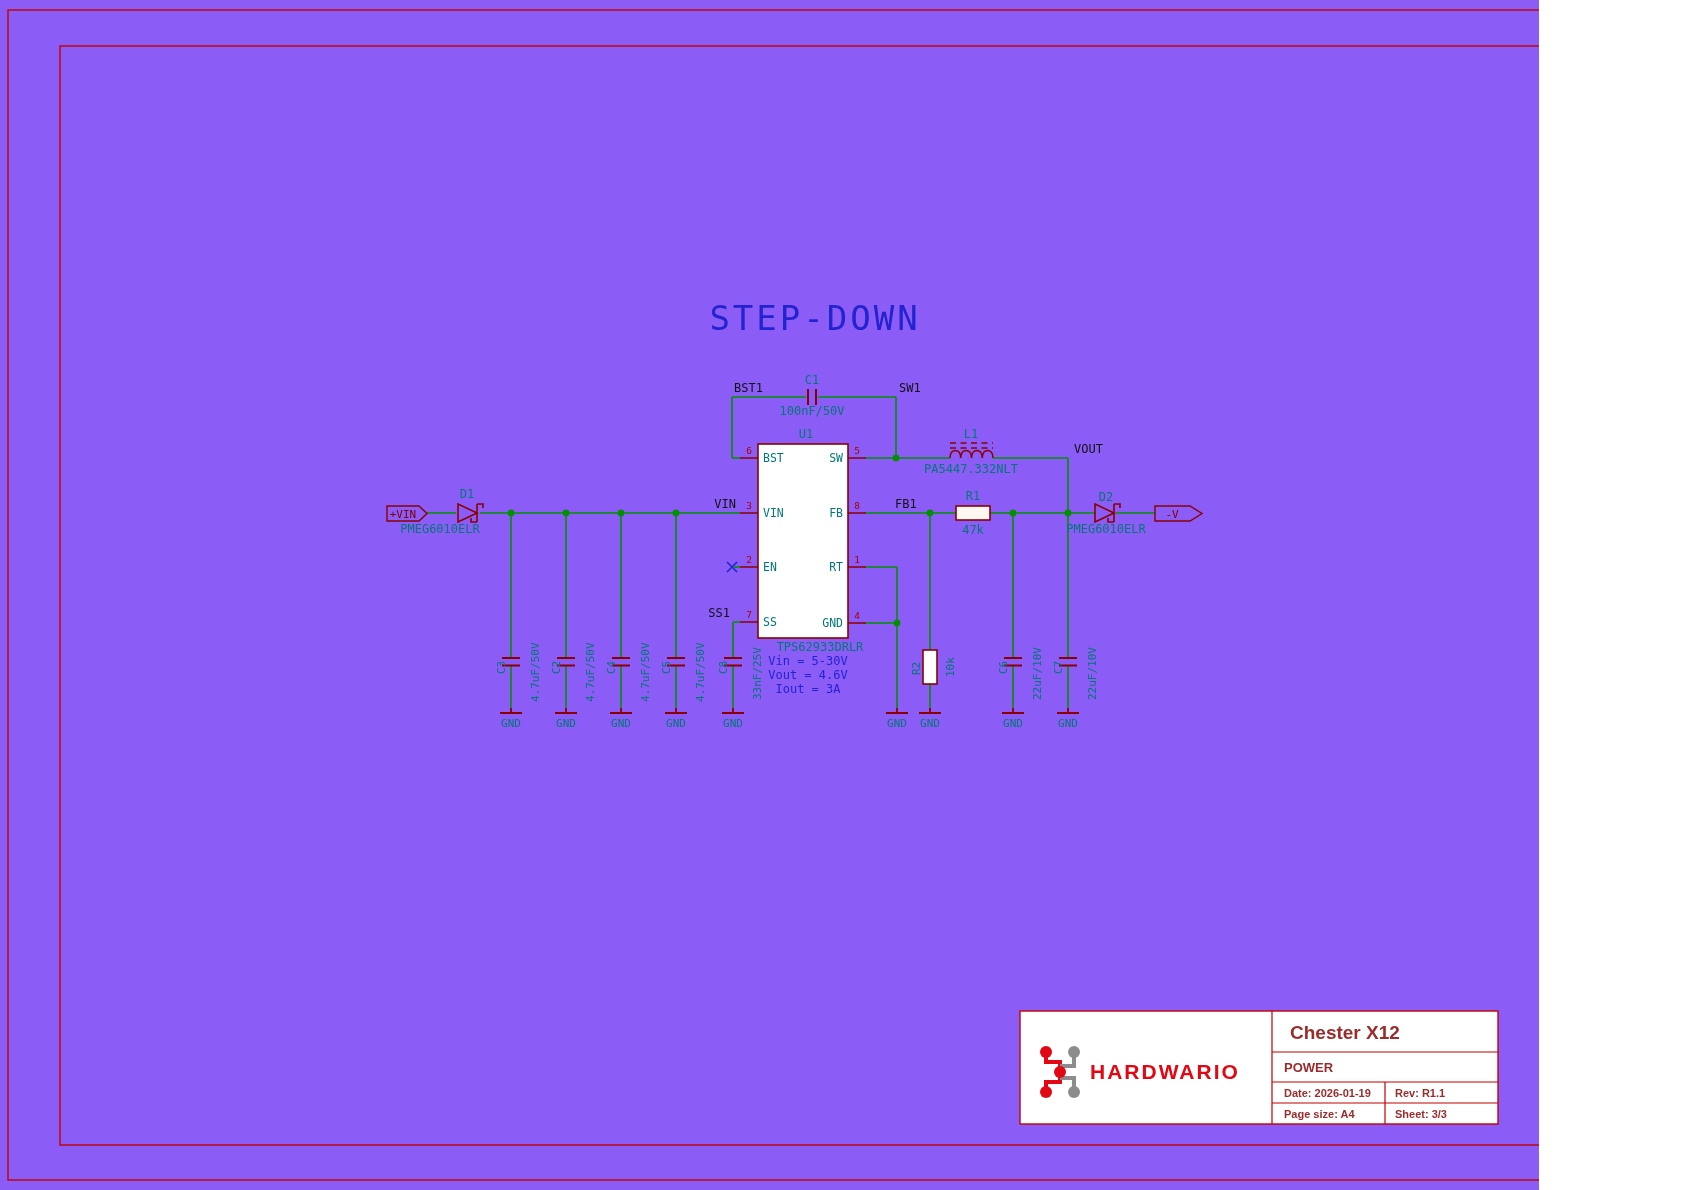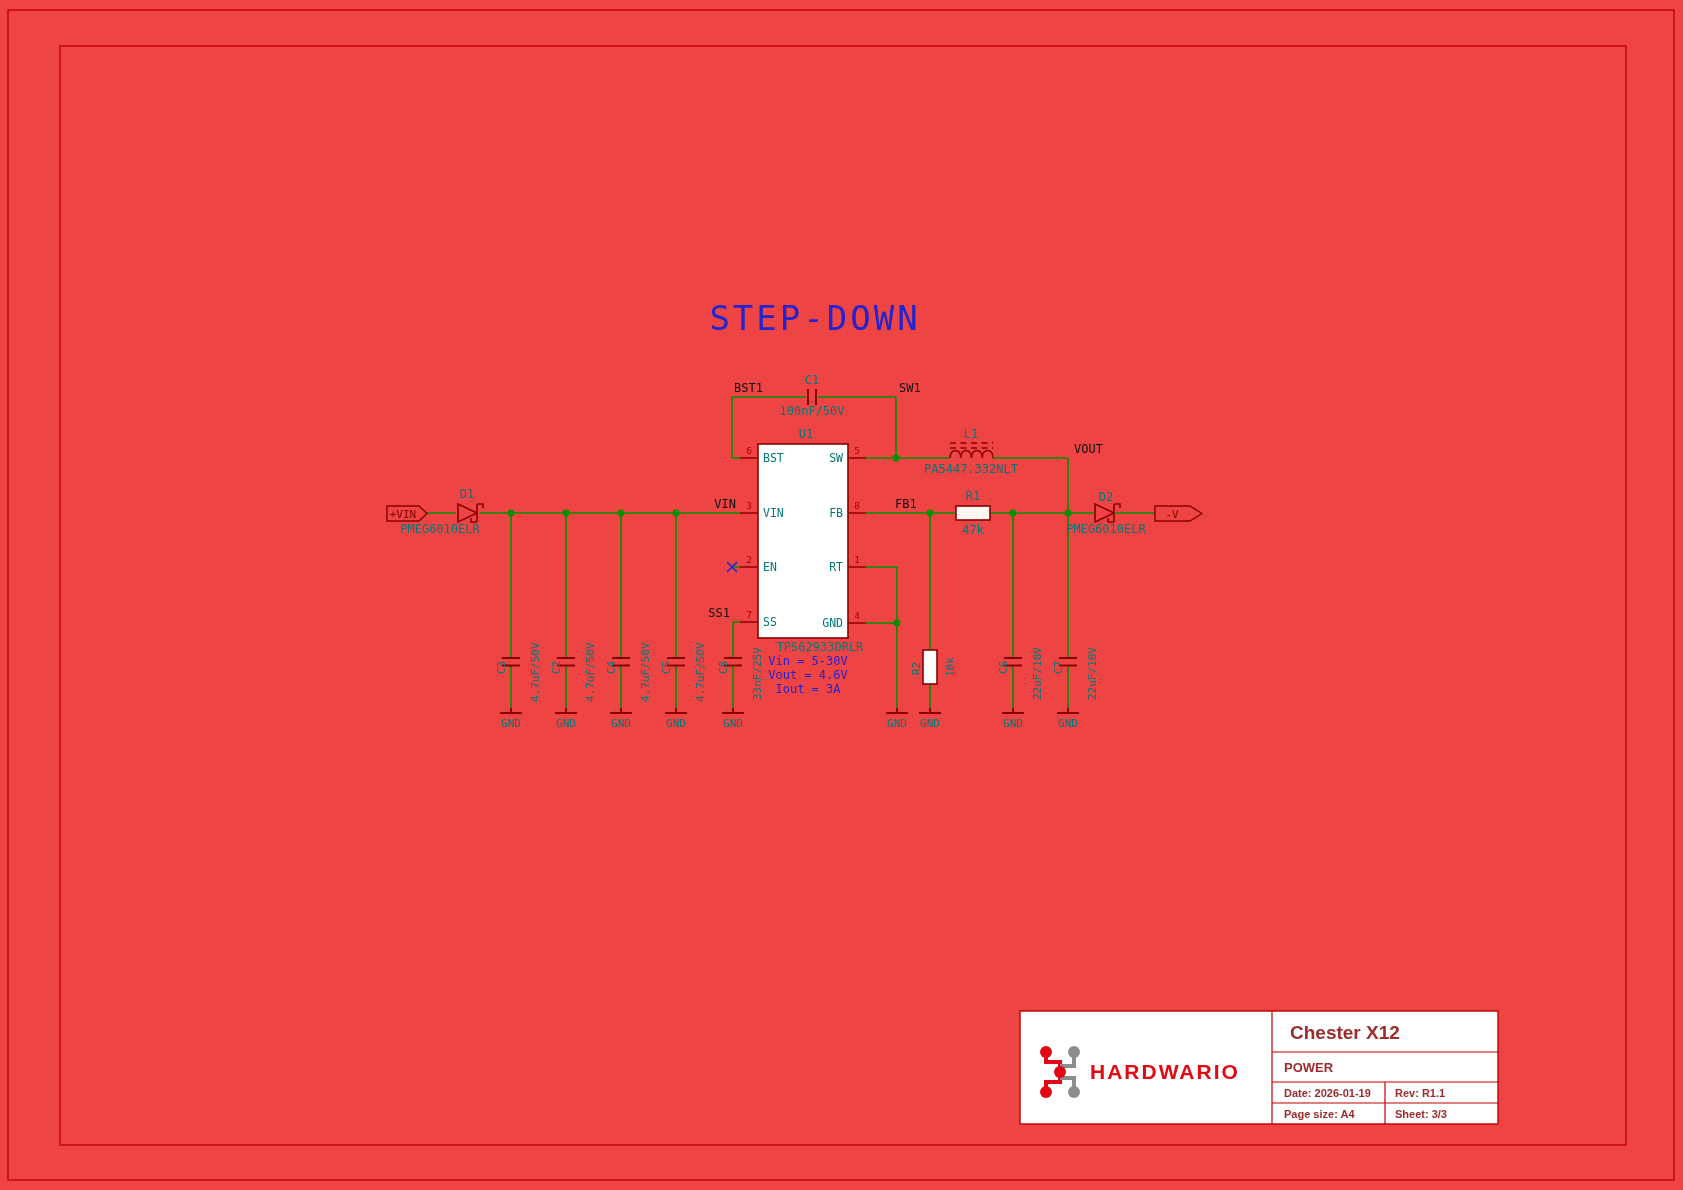--- a/index.html
+++ b/index.html
@@ -1,16 +1,16 @@
 <!DOCTYPE html>
 <html><head>
 <meta charset="utf-8">
 <style>
   html,body{margin:0;padding:0;background:#ffffff;}
-  .page{position:relative;width:1683px;height:1190px;background:#ef4444;overflow:hidden;
+  .page{position:relative;width:1539px;height:1190px;background:#8b5cf6;overflow:hidden;
         font-family:"DejaVu Sans Mono", monospace;}
   svg text{font-family:"DejaVu Sans Mono", monospace;}
   .net   {fill:#111111;font-size:12px;}
   .ref   {fill:#007878;font-size:12px;}
   .val   {fill:#007878;font-size:12px;}
   .vtxt  {fill:#007878;font-size:11px;}
   .pname {fill:#007878;font-size:11.5px;}
   .pnum  {fill:#aa0000;font-size:9.5px;}
   .note  {fill:#2323cf;font-size:12px;}
   .hier  {fill:#7f0000;font-size:11px;}

